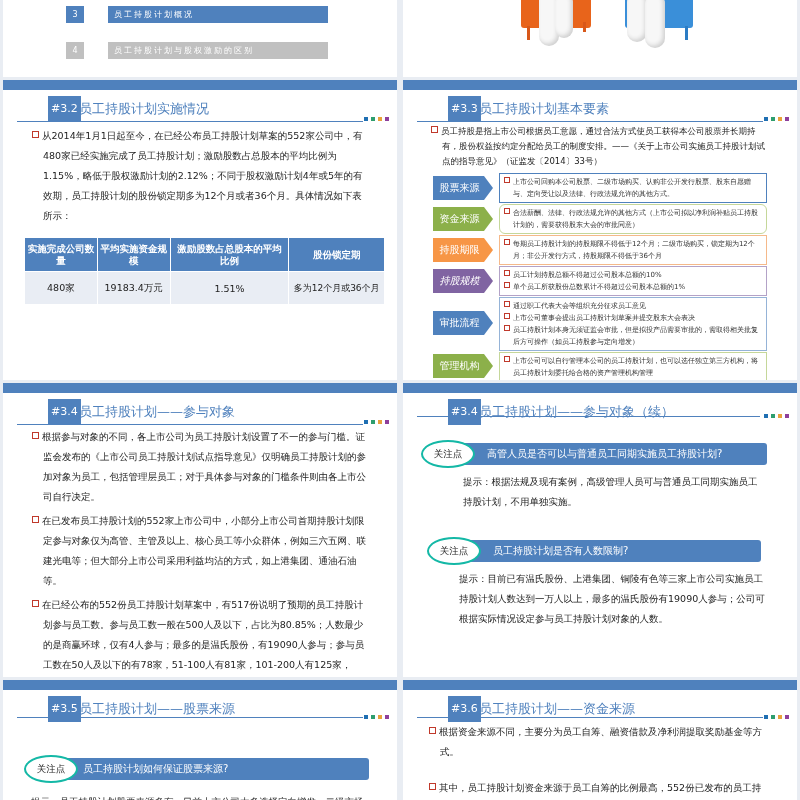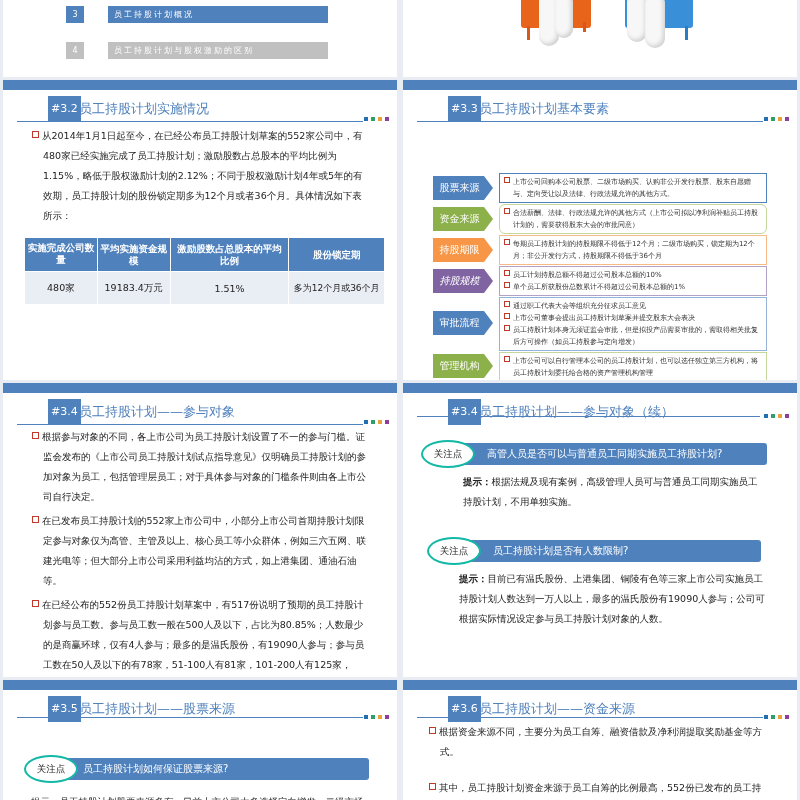--- a/index.html
+++ b/index.html
@@ -37,21 +37,21 @@
   .elem-box { position: absolute; left: 66px; width: 268px; border: 1.5px solid; background: #fff; font-size: 7px; line-height: 12px; padding: 2px 4px; color: #333; }
   .elem-box p { text-indent: -9px; padding-left: 9px; }
   .elem-box .bullet-box { width: 6px; height: 6px; border-width: 1.2px; }
 
   
   .focus { position: absolute; height: 22px; }
   .focus .bar { position: absolute; left: 24px; right: 0; top: 0; height: 22px; background: #4f81bd; border-radius: 0 3px 3px 0; color: #fff; font-size: 10px; line-height: 22px; padding-left: 42px; white-space: nowrap; }
   .focus .oval { position: absolute; left: 0; top: -3px; width: 54px; height: 28px; border: 2px solid #14b8a6; background: #fff; border-radius: 50%; font-size: 9.5px; line-height: 24px; text-align: center; color: #222; }
 
   .hint { position: absolute; font-size: 9.5px; line-height: 20px; color: #222; }
-  .hint b { font-weight: bold; }
+  .hint b { font-weight: normal; }
 
   
   .chair { position: absolute; border-radius: 8px 8px 3px 3px; }
   .figure { position: absolute; background: #f7f7f7; border-radius: 10px; box-shadow: inset -2px -2px 4px #cfcfcf; }
 </style>
 </head>
 <body>
 
 <div class="slide" style="left:3px; top:0; width:394px; height:77px;">
   <div class="toc-num" style="left:63px; top:6px; background:#4f81bd;">3</div>
@@ -85,21 +85,21 @@
       <span style="background:#2e9e6e"></span>
       <span style="background:#e8a23a"></span>
       <span style="background:#8e3f9b"></span>
   </div>
   <div class="para" style="left:29px; top:46px; width:336px;">
     <p><span class="bullet-box"></span><span>从2014年1月1日起至今，在已经公布员工持股计划草案的552家公司中，有480家已经实施完成了员工持股计划；激励股数占总股本的平均比例为1.15%，略低于股权激励计划的2.12%；不同于股权激励计划4年或5年的有效期，员工持股计划的股份锁定期多为12个月或者36个月。具体情况如下表所示：</span></p>
   </div>
   <table class="stats" style="left:21px; top:157px; width:361px;">
     <tbody>
         <tr>
-      <th style="width:73px; height:34px;font-family:Liberation Mono, monospace;">实施完成公司数量</th>
+      <th style="width:73px; height:34px;">实施完成公司数量</th>
       <th style="width:73px;">平均实施资金规模</th>
       <th style="width:119px;">激励股数占总股本的平均比例</th>
       <th style="width:96px;">股份锁定期</th>
     </tr>
     <tr>
       <td>480家</td>
       <td>19183.4万元</td>
       <td>1.51%</td>
       <td style="font-size:9px;">多为12个月或36个月</td>
     </tr>
@@ -111,20 +111,23 @@
   <div class="topbar"></div>
   <div class="hdr-tag">#3.3</div>
   <div class="hdr-title">员工持股计划基本要素</div>
   <div class="hdr-line"></div>
   <div class="dots">
     <span style="background:#1f6fb2"></span>
       <span style="background:#2e9e6e"></span>
       <span style="background:#e8a23a"></span>
       <span style="background:#8e3f9b"></span>
   </div>
+  <div class="para" style="left:28px; top:44px; width:340px; font-size:8.5px; line-height:15px;">
+    <p><span class="bullet-box"></span><span>员工持股是指上市公司根据员工意愿，通过合法方式使员工获得本公司股票并长期持有，股份权益按约定分配给员工的制度安排。——《关于上市公司实施员工持股计划试点的指导意见》（证监发〔2014〕33号）</span></p>
+  </div>
 
   <div class="elem-row" style="top:93px; height:30px;">
     <div class="chev" style="top:3px; background:#4f81bd;">股票来源</div>
     <div class="elem-box" style="top:0; border-color:#4f81bd;">
       <p><span class="bullet-box"></span><span>上市公司回购本公司股票、二级市场购买、认购非公开发行股票、股东自愿赠与、定向受让以及法律、行政法规允许的其他方式。</span></p>
     </div>
   </div>
   <div class="elem-row" style="top:124px; height:30px;">
     <div class="chev" style="top:3px; background:#8cb04a;">资金来源</div>
     <div class="elem-box" style="top:0; border-color:#c5d79a;border-radius:6px;">

